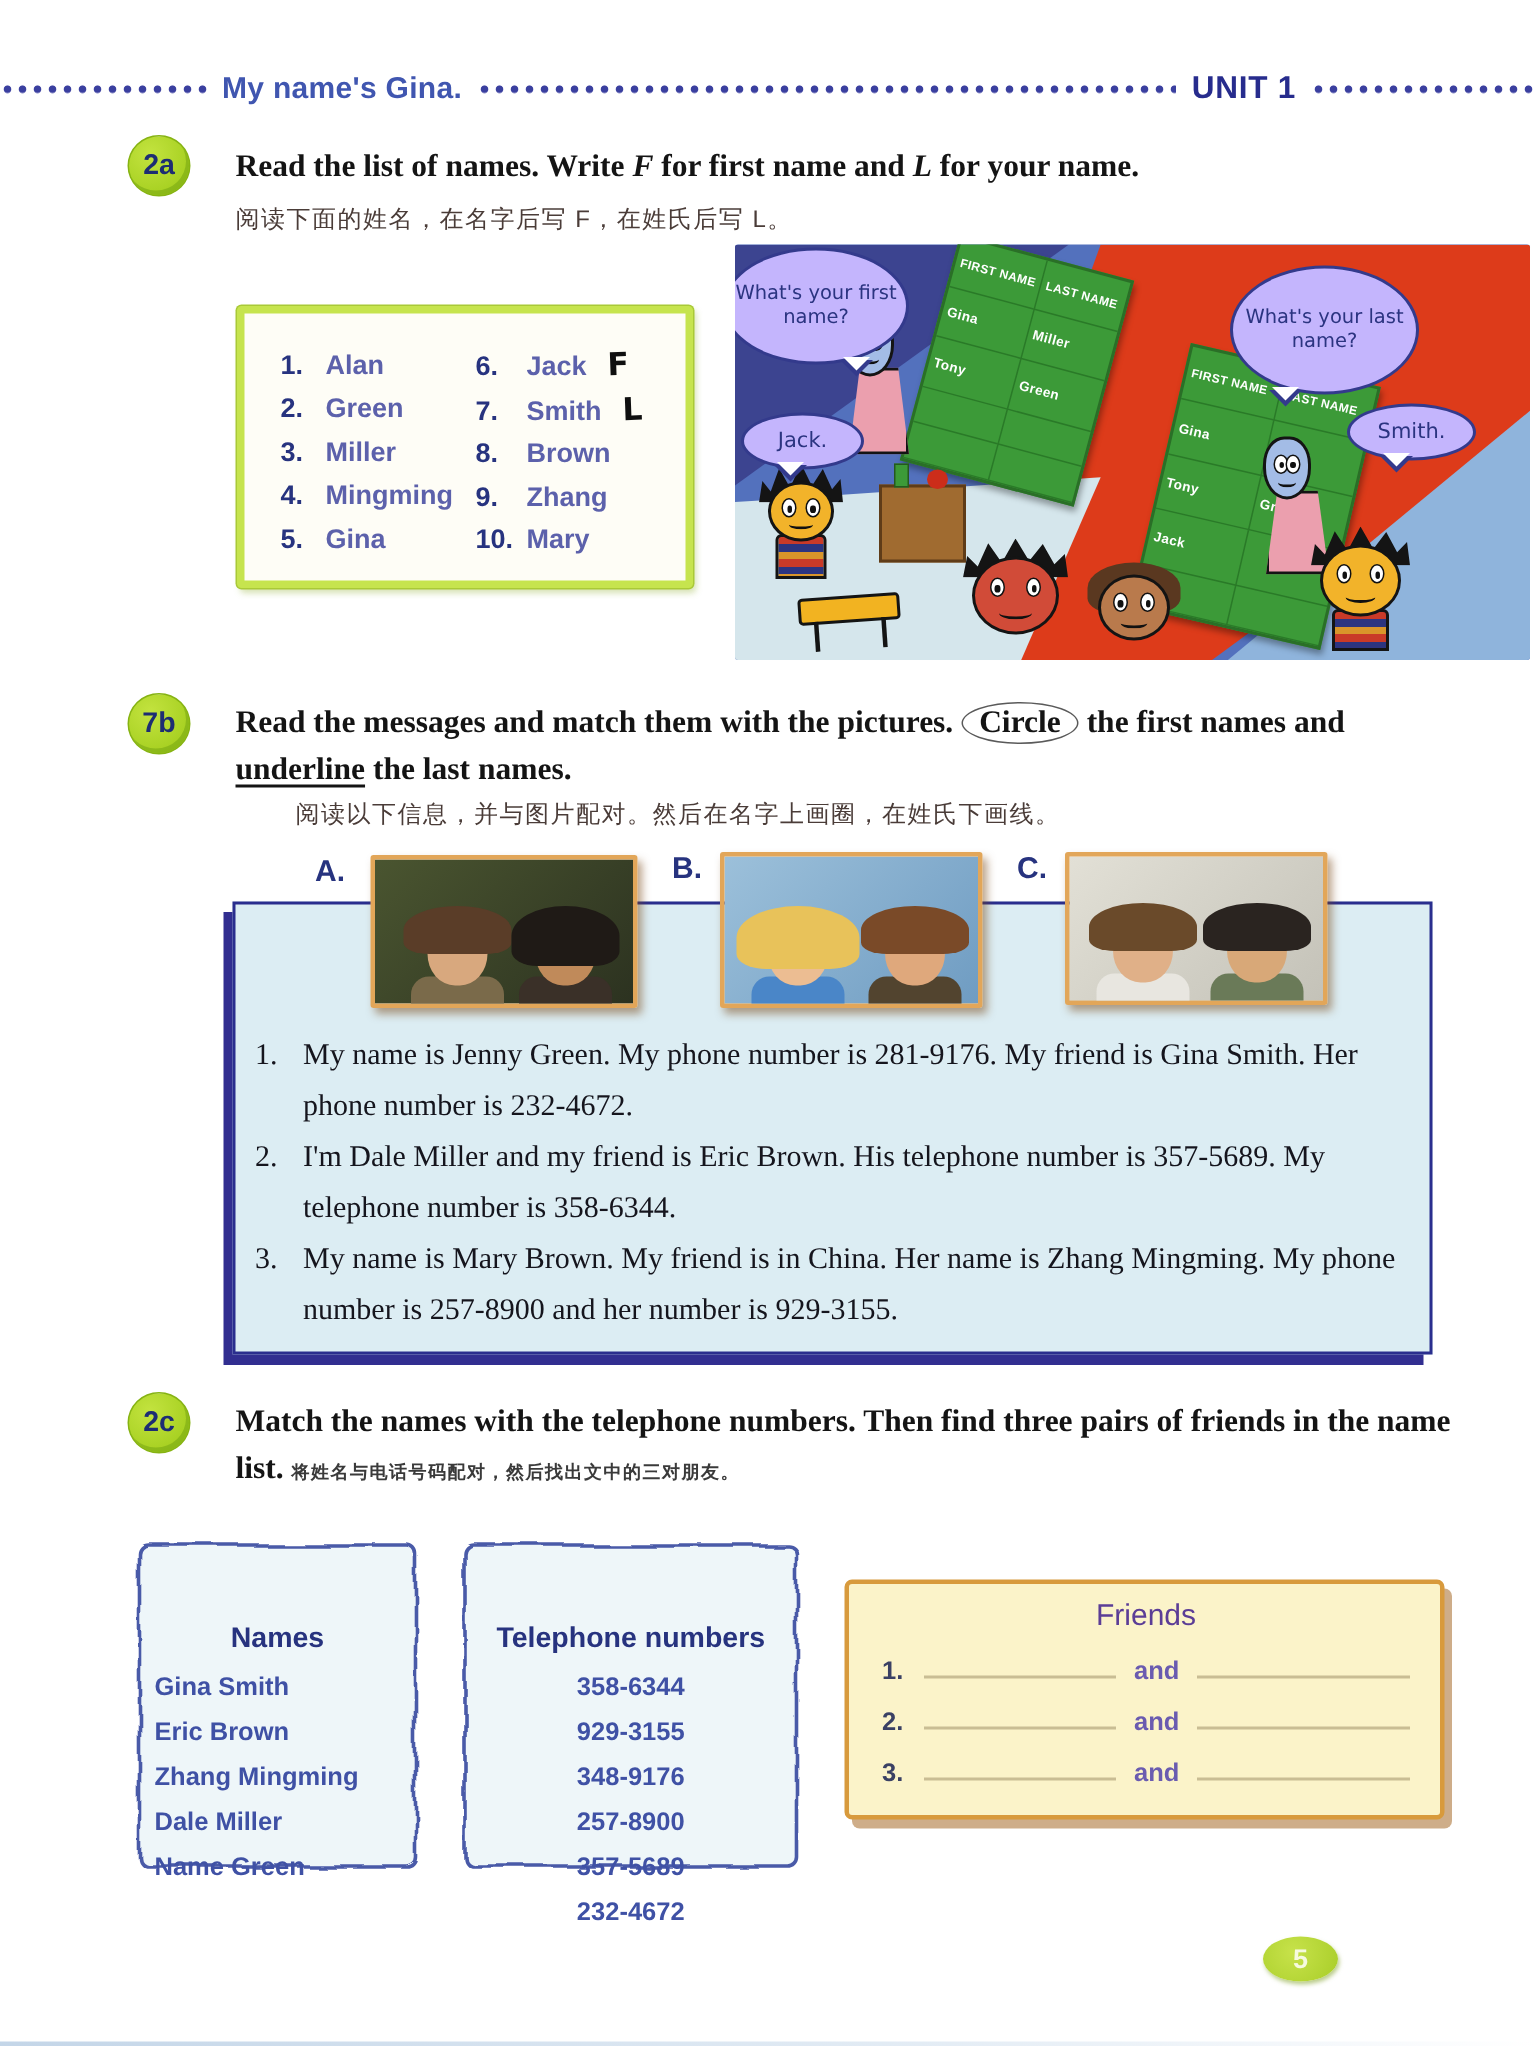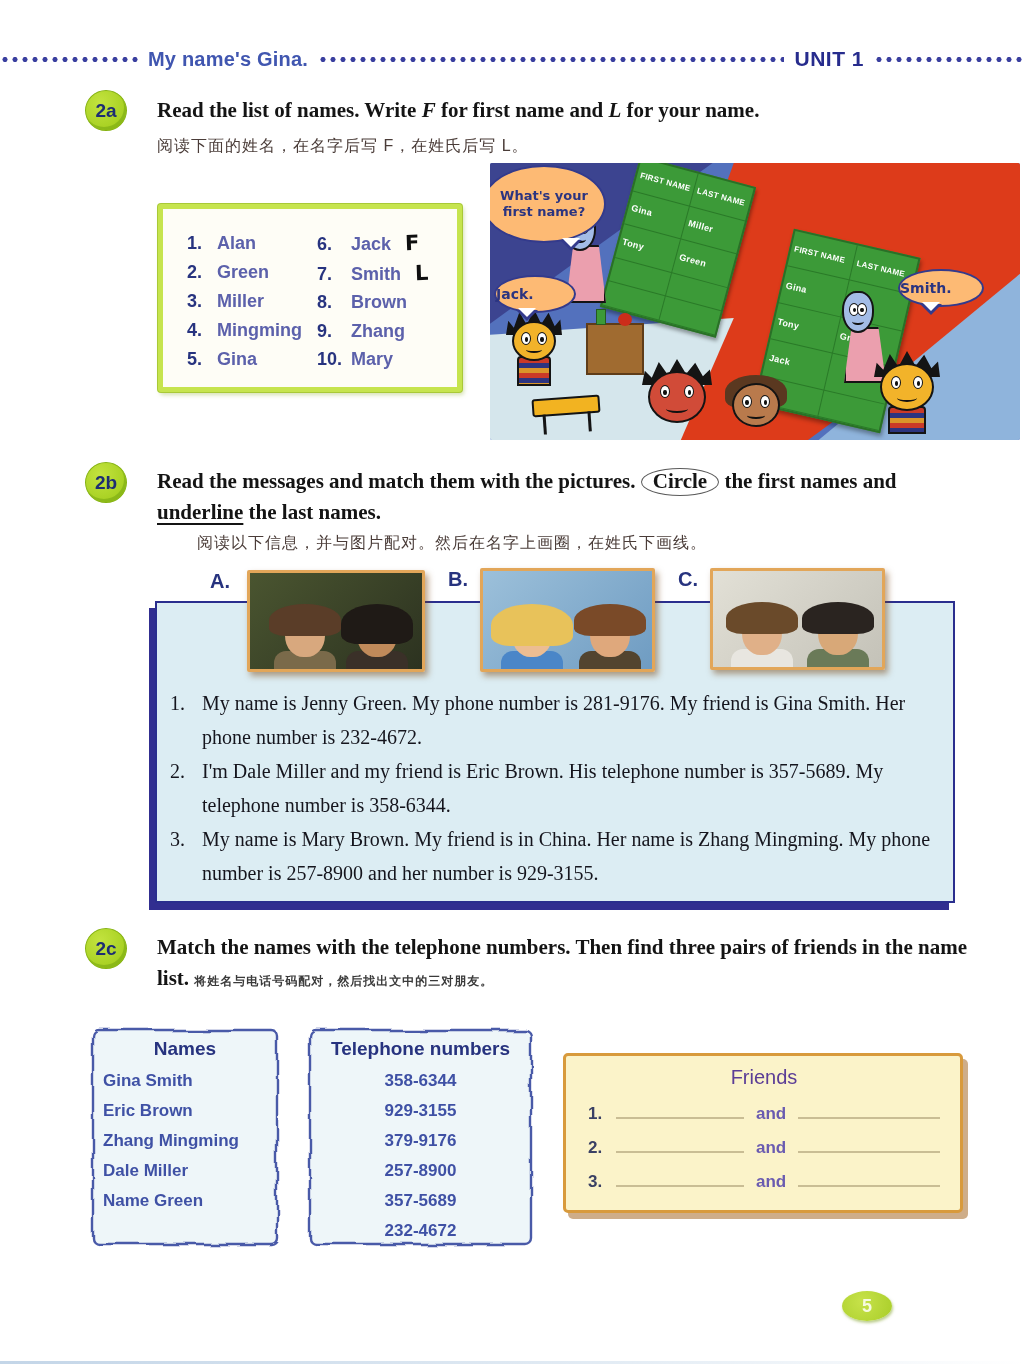--- a/index.html
+++ b/index.html
@@ -65,23 +65,23 @@
     box-shadow:2px 3px 4px rgba(0,0,0,.35); color:#fff; z-index:2;
     font-size:9px; font-weight:700; letter-spacing:.3px; }
   .board .b-grid { display:grid; grid-template-columns:1fr 1fr; height:100%; }
   .board .b-cell { border-bottom:1.5px solid #2a7a28; padding:2px 3px;
     display:flex; align-items:center; }
   .board .b-cell.cR { border-left:1.5px solid #2a7a28; }
   .board .b-head .b-cell, .board .b-cell.hd { text-transform:uppercase; font-size:8px; line-height:9px; }
   .board1 { left:128px; top:6px; width:120px; height:156px; transform:rotate(15deg); }
   .board2 { left:282px; top:78px; width:130px; height:180px; transform:rotate(13deg); }
 
-  .bubble { position:absolute; z-index:6; background:#fdba74; border:2px solid #333a8c;
-    display:flex; align-items:center; justify-content:flex-start; text-align:center;
-    color:#2b3480; font-family:"DejaVu Sans", sans-serif; font-weight:700; }
+  .bubble { position:absolute; z-index:6; background:#c4b5fd; border:2px solid #333a8c;
+    display:flex; align-items:center; justify-content:center; text-align:center;
+    color:#2b3480; font-family:"DejaVu Sans", sans-serif; font-weight:400; }
   .bubble::before { content:""; position:absolute; width:0; height:0;
     border:11px solid transparent; border-top-color:#333a8c; bottom:-21px; }
   .bubble::after { content:""; position:absolute; width:0; height:0;
     border:9px solid transparent; border-top-color:#fff; bottom:-15px; }
   .bubble.q1 { left:-8px; top:2px; width:124px; height:78px; border-radius:50%; font-size:13px; line-height:16px; }
   .bubble.q1::before { right:22px; } .bubble.q1::after { right:24px; }
   .bubble.a1 { left:4px; top:112px; width:82px; height:38px; border-radius:50%; font-size:14px; }
   .bubble.a1::before { left:20px; } .bubble.a1::after { left:22px; }
   .bubble.q2 { left:330px; top:14px; width:126px; height:86px; border-radius:50%; font-size:13px; line-height:16px; }
   .bubble.q2::before { left:24px; } .bubble.q2::after { left:26px; }
@@ -131,21 +131,21 @@
   
   .messages { position:absolute; left:170px; top:686px; width:776px;
     font-family:"Liberation Serif", serif; font-size:20px; color:#15151d; }
   .msg { display:grid; grid-template-columns:32px 1fr; line-height:34px; }
   .msg .m-num { text-align:left; }
 
   
   .wavy-box { position:absolute; }
   .wavy-box svg.frame { position:absolute; inset:0; width:100%; height:100%; }
   .wavy-box .wb-content { position:relative; z-index:2; padding-top:16px; }
-  .wb-header { text-align:center; color:#27337f; font-weight:800; font-size:19px; margin-bottom:6px; }
+  .wb-header { text-align:center; color:#27337f; font-weight:800; font-size:19px; margin-bottom:6px;margin-top:44px; }
   .wb-item { color:#3f51a5; font-weight:600; font-size:17px; line-height:30px; }
   .names-box { left:85px; top:1022px; width:200px; height:230px; }
   .names-box .wb-item { padding-left:18px; }
   .phones-box { left:302px; top:1022px; width:237px; height:230px; }
   .phones-box .wb-item { text-align:center; }
 
   .friends-box { position:absolute; left:563px; top:1053px; width:400px; height:160px;
     background:#fbf3c9; border:3px solid #d89a3c; border-radius:5px;
     box-shadow:5px 6px 0 rgba(165,105,40,.55); padding:10px 20px 0 22px; }
   .fb-header { text-align:center; color:#5b3d96; font-weight:400; font-size:20px; margin-bottom:8px; }
@@ -338,26 +338,29 @@
         </div>
       <div class="torso" style="width:38px; height:28px; margin-left:8px;"></div>
     </div>
 
     <div class="bubble q1">
         <span>What's your first name?</span>
       </div>
     <div class="bubble a1">
         <span>Jack.</span>
       </div>
+    <div class="bubble q2">
+        <span>What's your last name?</span>
+      </div>
     <div class="bubble a2">
         <span>Smith.</span>
       </div>
   </div>
 
-  <div class="badge" style="left:85px; top:462px;">2b</div>
+  <div class="badge" style="left:85px; top:462px;">7b</div>
   <div class="sec-title" style="left:157px; top:466px; width:810px;"><span>Read the messages and match them with the pictures. </span><span class="circled">Circle</span><span> the first names and </span><span class="underlined">underline</span><span> the last names.</span></div>
   <div class="zh-sub" style="left:157px; top:533px;margin-left:40px;">阅读以下信息，并与图片配对。然后在名字上画圈，在姓氏下画线。</div>
 
   <div class="panel-2b"></div>
 
   <span class="photo-label" style="left:210px; top:570px;">A.</span>
   <span class="photo-label" style="left:448px; top:568px;">B.</span>
   <span class="photo-label" style="left:678px; top:568px;">C.</span>
 
   <div class="ph" style="left:247px; top:570px; width:178px; height:102px; background:linear-gradient(135deg,#4a5530,#2c3220);">
@@ -430,21 +433,21 @@
   </div>
 
   <div class="wavy-box phones-box">
     <svg class="frame" viewBox="0 0 237 230" preserveAspectRatio="none">
       <rect x="8" y="8" width="221" height="214" rx="6" fill="#eef6f9" stroke="#4a5aa8" stroke-width="2.4" filter="url(#wavy)"></rect>
     </svg>
     <div class="wb-content">
       <div class="wb-header">Telephone numbers</div>
       <div class="wb-item">358-6344</div>
       <div class="wb-item">929-3155</div>
-      <div class="wb-item">379-9176</div>
+      <div class="wb-item">348-9176</div>
       <div class="wb-item">257-8900</div>
       <div class="wb-item">357-5689</div>
       <div class="wb-item">232-4672</div>
     </div>
   </div>
 
   <div class="friends-box">
     <div class="fb-header">Friends</div>
     <div class="fb-row">
       <span class="fb-num">1.</span>

